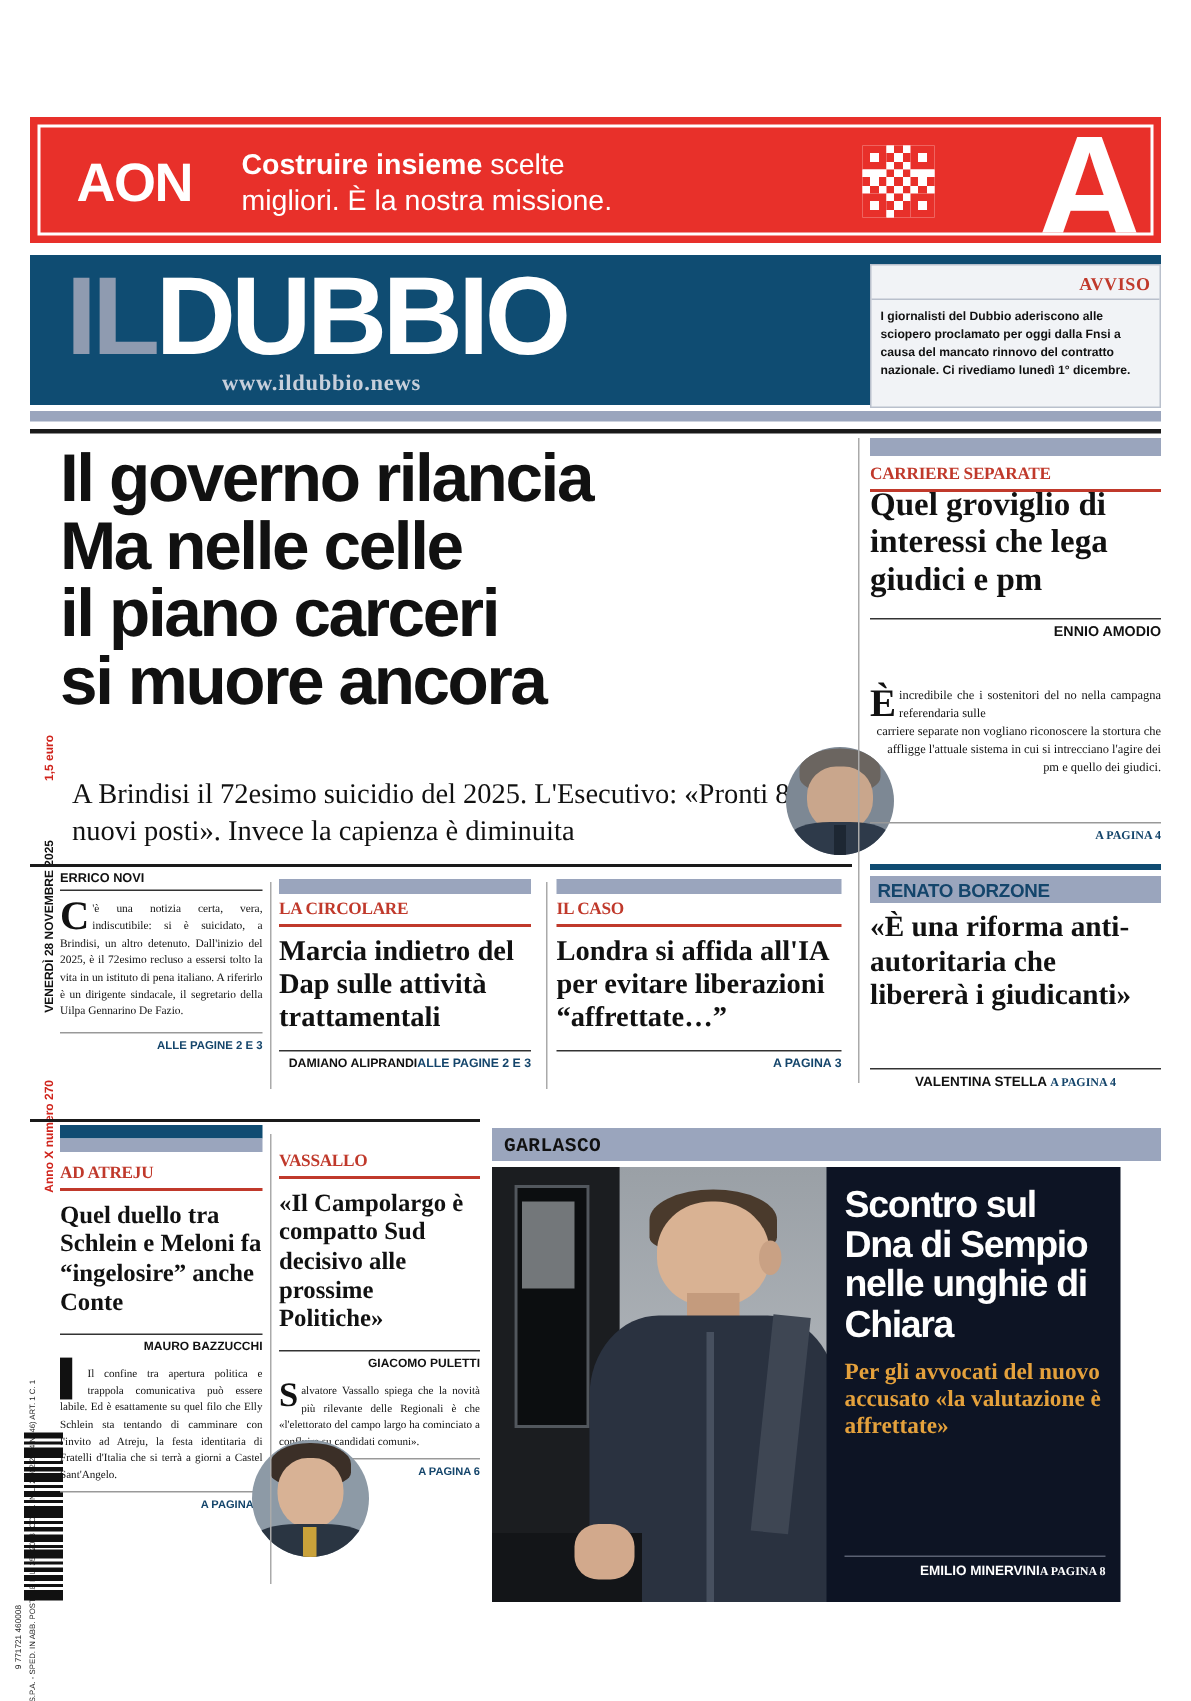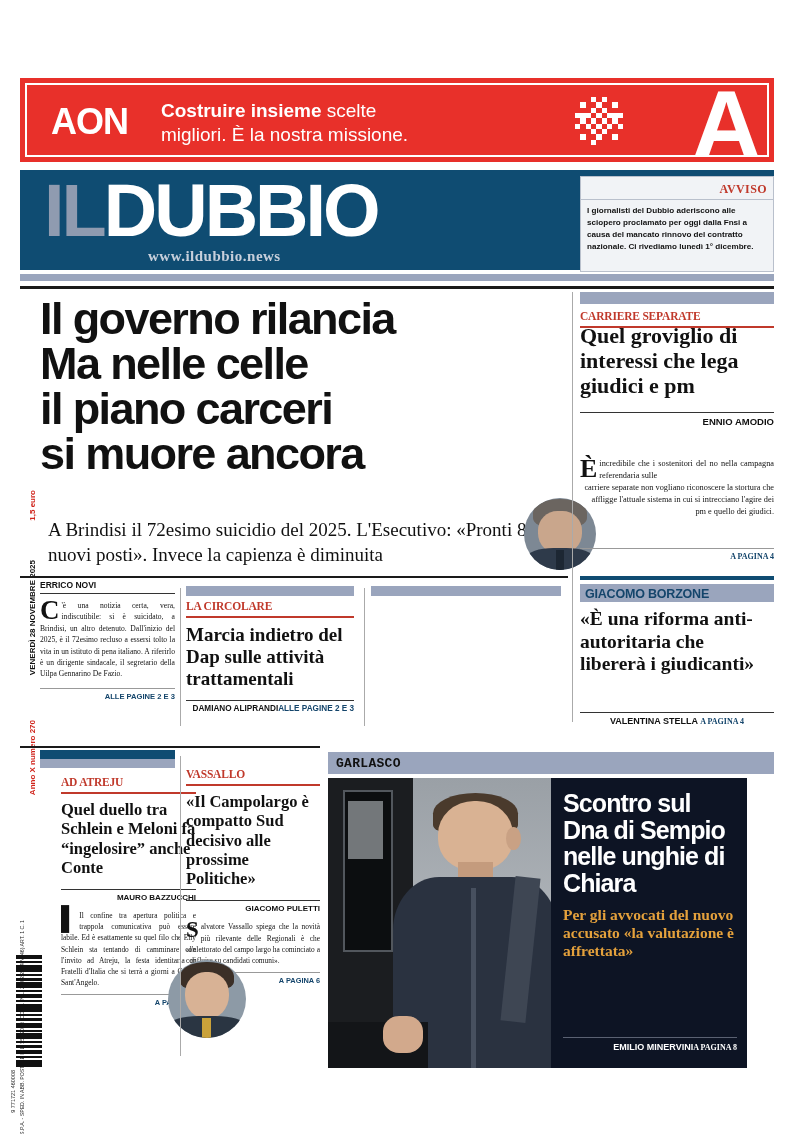--- a/index.html
+++ b/index.html
@@ -241,21 +241,21 @@
   .col-foot.right-only { text-align: right; }
 
   
   .vsep { position:absolute; width:1px; background:#aaa; }
 
   
   .bot-rule { position:absolute; left:20px; top:746px; width:300px; height:2px; background:#1a1a1a; }
   .bot-band-dark { position:absolute; left:40px; top:750px; width:135px; height:9px; background:#0f4c72; }
   .bot-band-gray { position:absolute; left:40px; top:759px; width:135px; height:9px; background:#9aa5bd; }
 
-  .col-d { position: absolute; left: 40px; top: 772px; width: 135px; margin-left: 21px; }
+  .col-d { position: absolute; left: 40px; top: 772px; width: 135px; }
   .col-e { position: absolute; left: 186px; top: 764px; width: 134px; }
 
   .col-d-head, .col-e-head {
     font-family: "Liberation Serif", serif; font-weight: 700;
     font-size: 16.5px; line-height: 1.17; color: #111;
   }
   .col-d-by, .col-e-by {
     margin-top: 12px; border-top: 1px solid #333; padding-top: 3px;
     text-align: right; font-size: 8px; font-weight: 700; color:#111;
     font-family: "Liberation Sans", sans-serif;
@@ -497,21 +497,21 @@
   <div class="portrait">
     <div class="hair"></div>
       <div class="face"></div>
       <div class="shirt"></div>
       <div class="tie"></div>
   </div>
   <div class="rc-page">A PAGINA 4</div>
 
   <div class="rc-sep"></div>
   <div class="rc-borzone-band">
-    <span>GIACOMO BORZONE</span>
+    <span>RENATO BORZONE</span>
   </div>
   <div class="rc-borzone-head">«È una riforma anti-autoritaria che libererà i giudicanti»</div>
   <div class="rc-borzone-by">
     <span>VALENTINA STELLA</span>
     <em>A PAGINA 4</em>
   </div>
 
   <div class="mid-rule"></div>
 
   <div class="col-a">
@@ -527,20 +527,29 @@
     <div class="col-kick">
       <span class="kicker-red">LA CIRCOLARE</span>
     </div>
     <div class="col-head">Marcia indietro del Dap sulle attività trattamentali</div>
     <div class="col-foot">
       <span>DAMIANO ALIPRANDI</span><em>ALLE PAGINE 2 E 3</em>
     </div>
   </div>
 
   <div class="col-band" style="left:371px; top:586px; width:190px;"></div>
+  <div class="col-c">
+    <div class="col-kick">
+      <span class="kicker-red">IL CASO</span>
+    </div>
+    <div class="col-head">Londra si affida all'IA per evitare liberazioni “affrettate…”</div>
+    <div class="col-foot right-only">
+      <em>A PAGINA 3</em>
+    </div>
+  </div>
 
   <div class="vsep" style="left:180px; top:588px; height:138px;"></div>
   <div class="vsep" style="left:364px; top:588px; height:138px;"></div>
   <div class="vsep" style="left:572px; top:292px; height:430px;"></div>
 
   <div class="bot-rule"></div>
   <div class="bot-band-dark"></div>
   <div class="bot-band-gray"></div>
 
   <div class="col-d">
@@ -589,19 +598,19 @@
     <div class="gp-ear"></div>
     <div class="gp-neck"></div>
     <div class="gp-body"></div>
     <div class="gp-zip"></div>
     <div class="gp-strap"></div>
     <div class="gp-dark"></div>
     <div class="gp-hand"></div>
   </div>
   <div class="garlasco-box">
     <div class="gb-head">Scontro sul Dna di Sempio nelle unghie di Chiara</div>
-    <div class="gb-sub">Per gli avvocati del nuovo accusato «la valutazione è affrettata»</div>
+    <div class="gb-sub">Per gli avvocati del nuovo accusato «la valutazione è affrettate»</div>
     <div class="gb-by">
       <span>EMILIO MINERVINI</span><em>A PAGINA 8</em>
     </div>
   </div>
 
 </div>
 
 </body></html>

